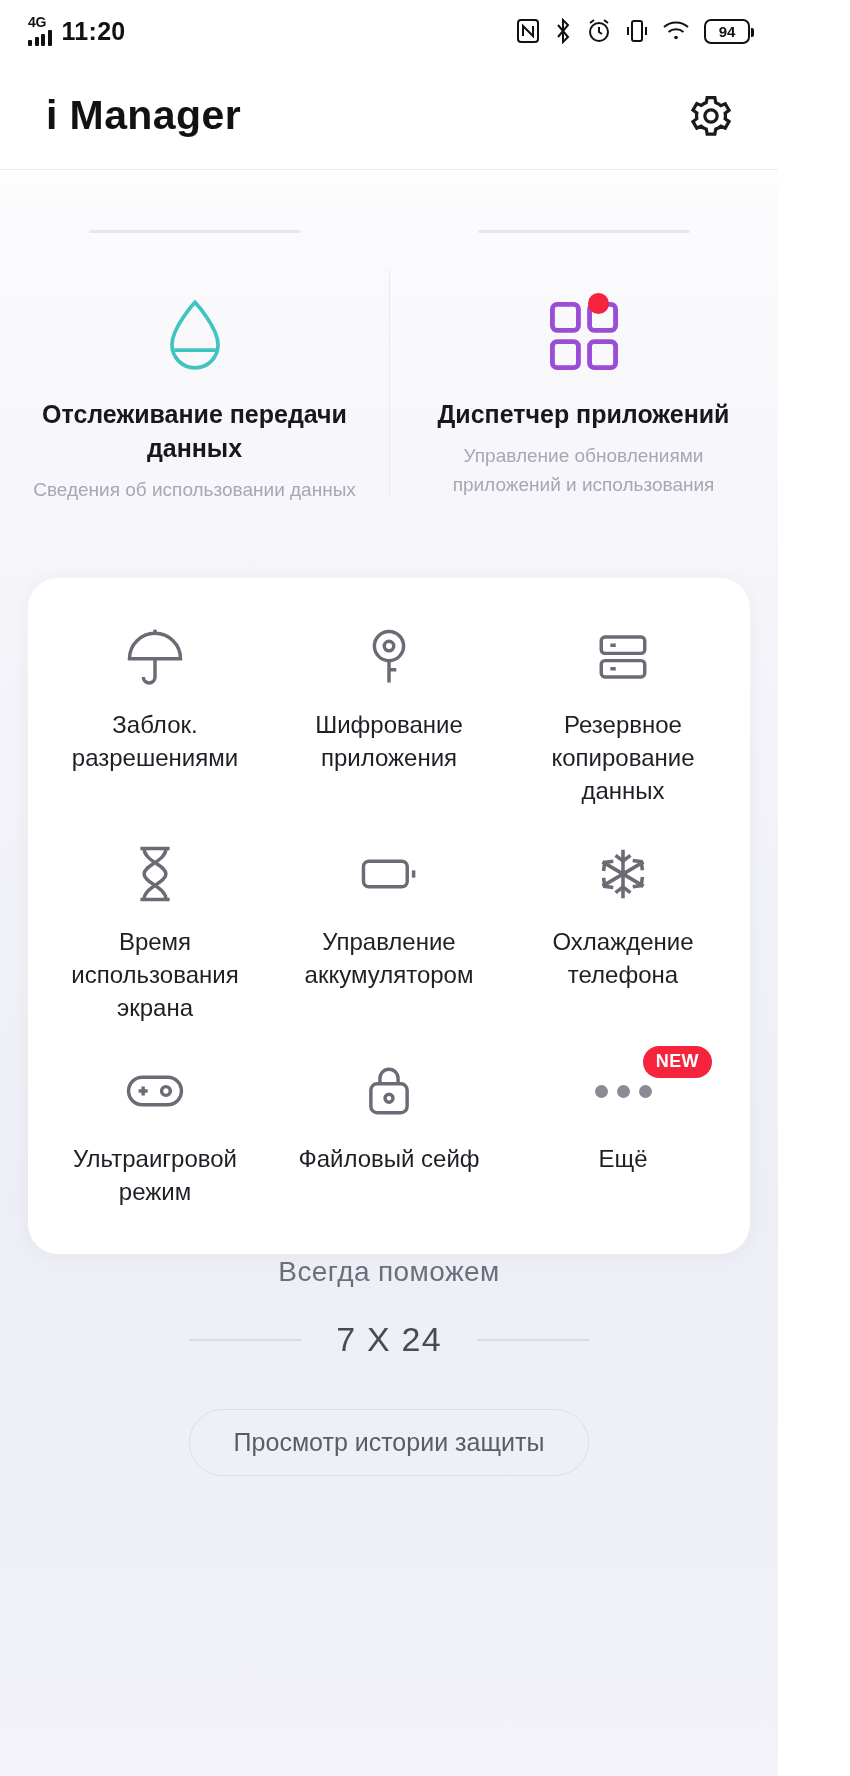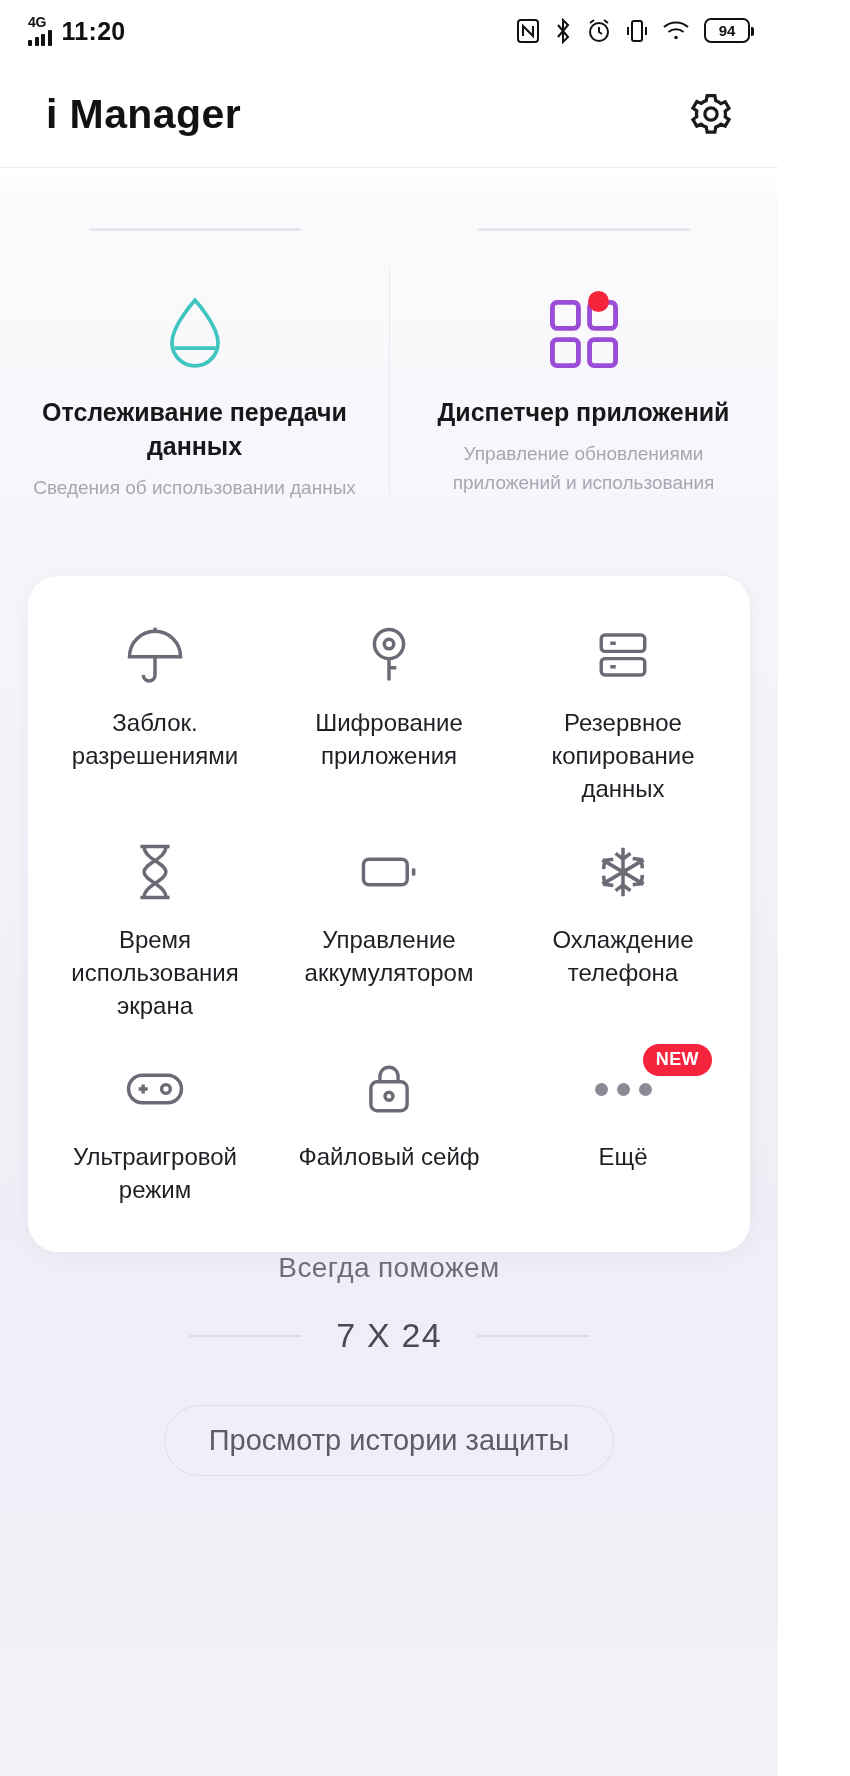--- a/index.html
+++ b/index.html
@@ -153,21 +153,21 @@
   .help-title { font-size: 28px; color: #6e6e7a; letter-spacing: .4px; }
   .hours-row { display: flex; align-items: center; gap: 35px; margin-top: 32px; }
   .hours-row .rule { width: 112px; height: 2px; background: #dcdce6; }
   .hours { font-size: 34px; color: #4a4a55; letter-spacing: 1.2px; }
   .history-btn {
     margin-top: 50px;
     border: 1.6px solid #dedee8;
     border-radius: 38px;
     padding: 18px 44px;
     background: transparent;
-    font-size: 29px;
+    font-size: 25px;
     color: #5c5c68;
     font-family: "Liberation Sans", sans-serif;
   }
 </style>
 </head>
 <body>
 
 <div class="phone">
 
   <div class="statusbar">

